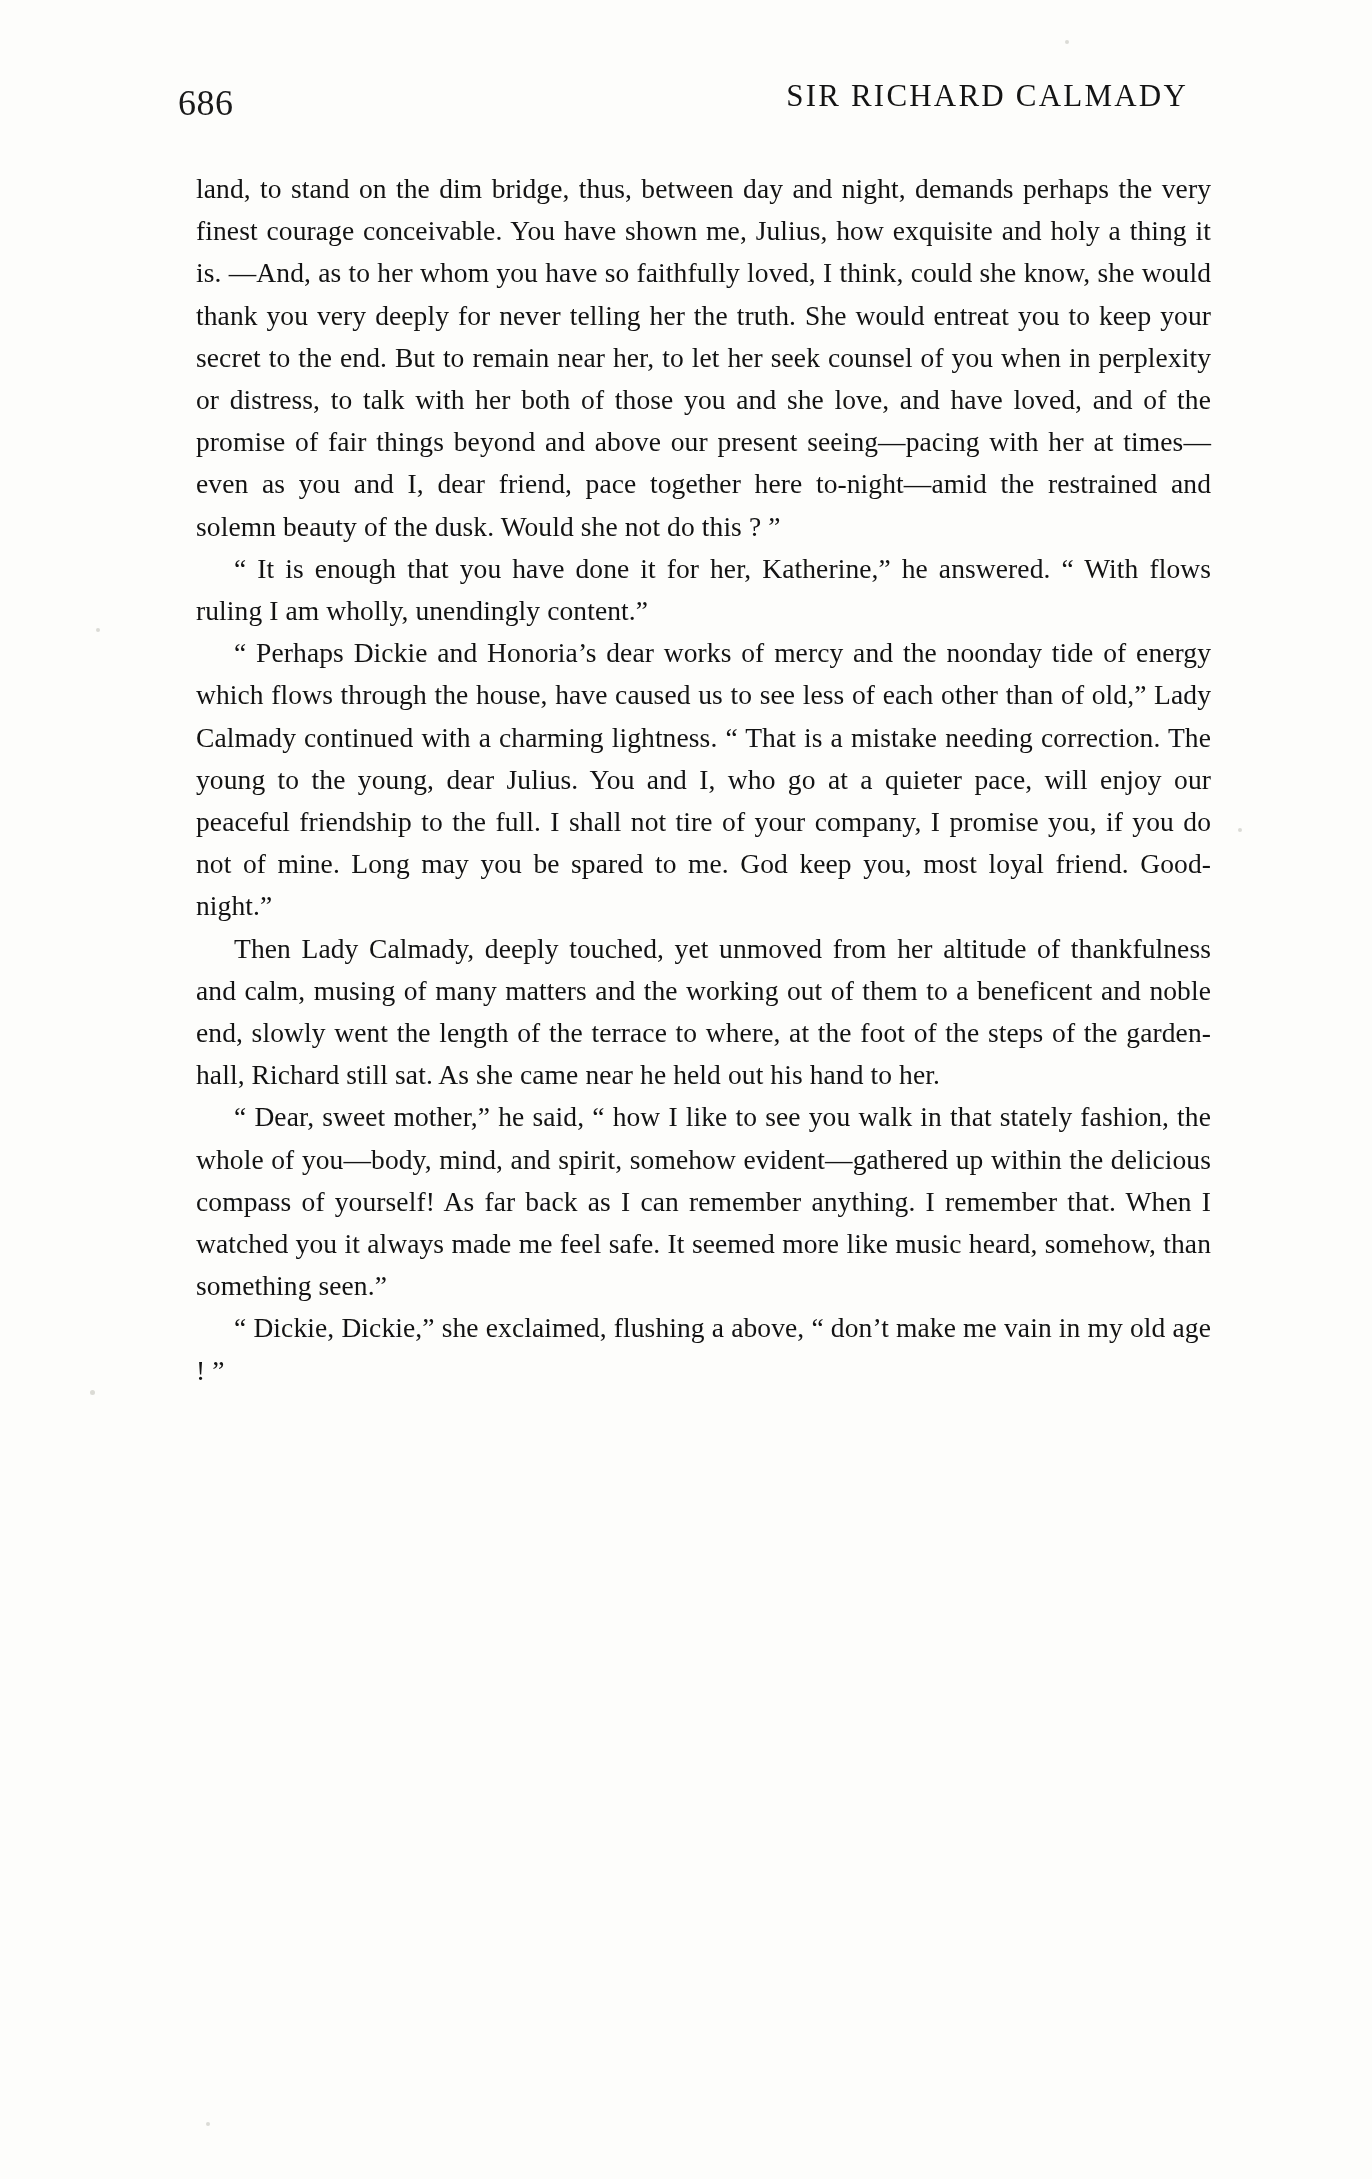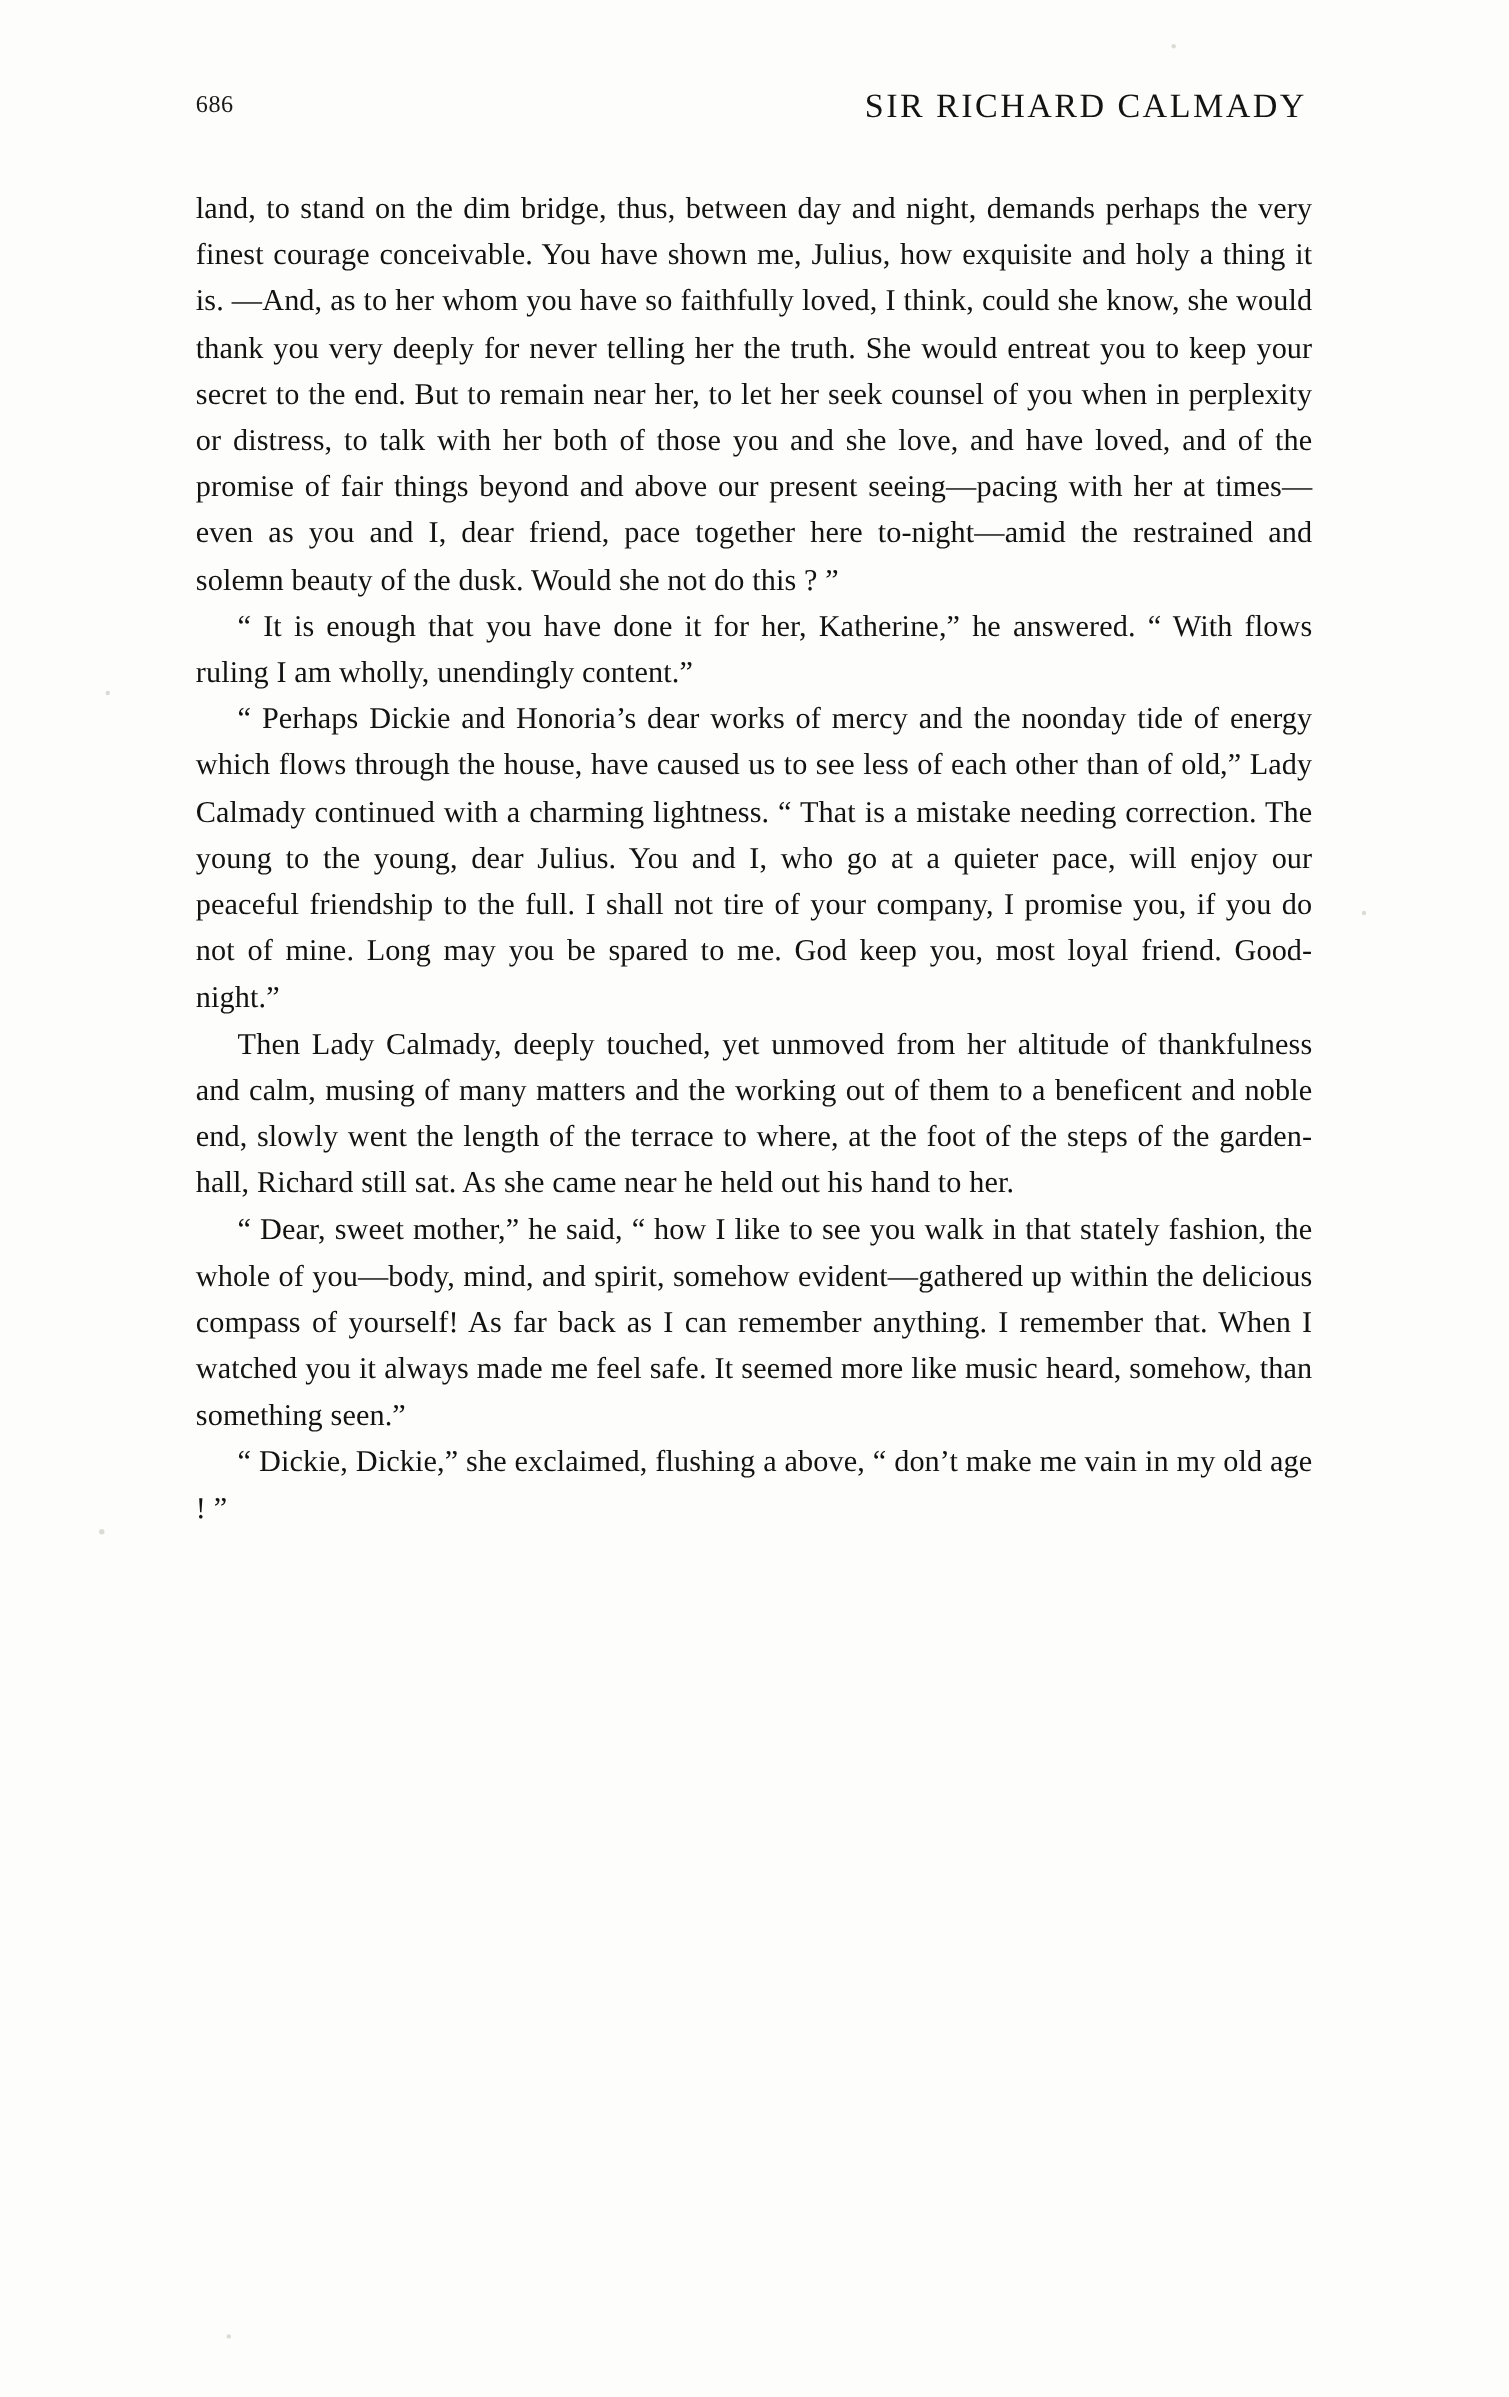--- a/index.html
+++ b/index.html
@@ -26,38 +26,38 @@
     position: absolute;
     top: 78px;
     left: 178px;
     width: 1010px;
     height: 44px;
   }
   .folio {
     position: absolute;
     left: 0;
     top: 4px;
-    font-size: 22px;
+    font-size: 36px;
     letter-spacing: 0.5px;
     color: #1a1a1a;
   }
   .running-title {
     position: absolute;
     left: 0;
     top: 0;
     width: 1010px;
     text-align: right;
     font-size: 31px;
     letter-spacing: 2.2px;
     color: #141414;
   }
   .body-text {
     position: absolute;
     top: 168px;
-    left: 178px;
+    left: 196px;
     width: 1015px;
   }
   p {
     margin: 0;
     font-size: 27.5px;
     line-height: 42.2px;
     text-align: justify;
     text-justify: inter-word;
     color: #131313;
     letter-spacing: 0.1px;

